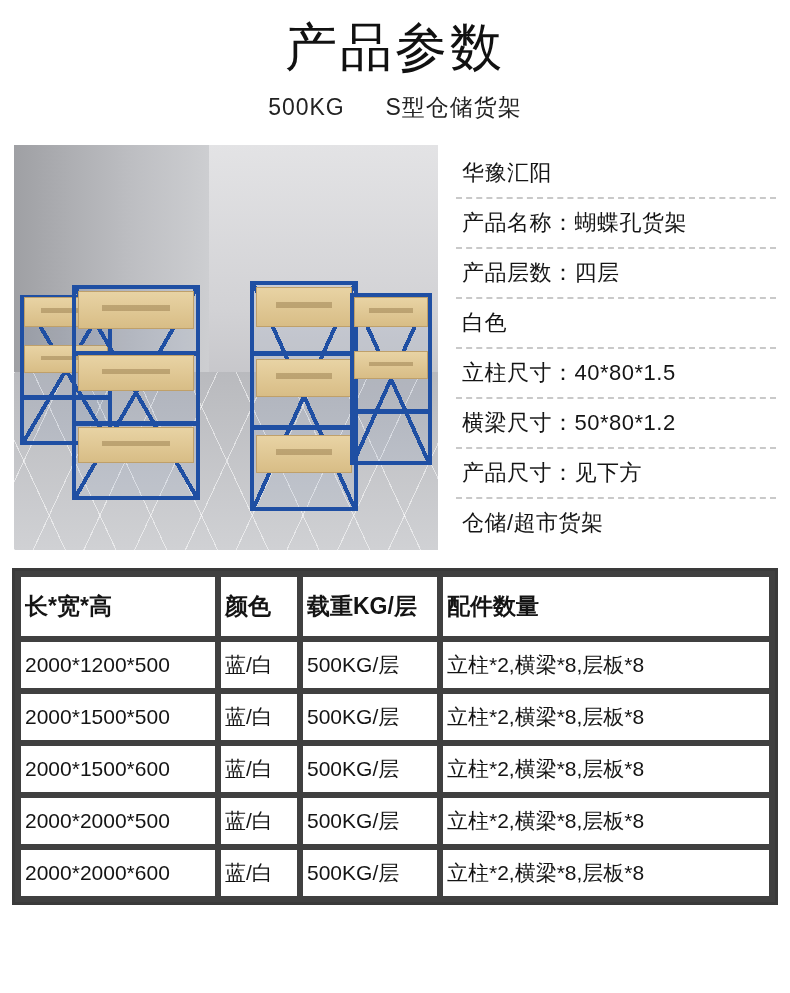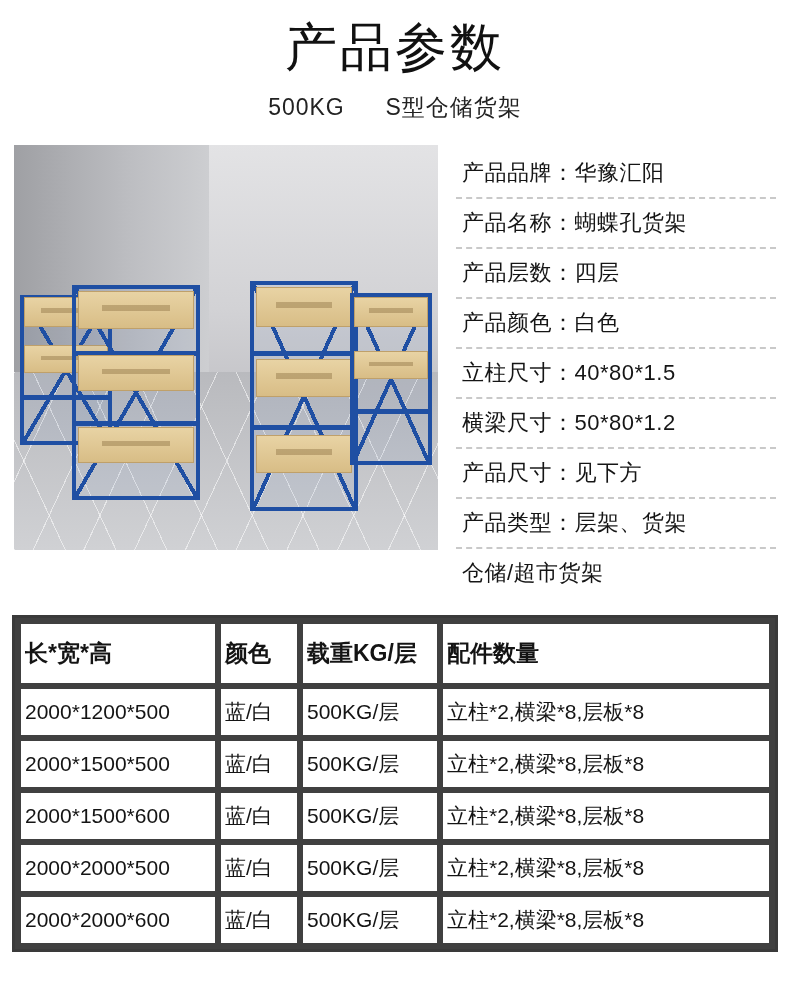--- a/index.html
+++ b/index.html
@@ -201,50 +201,44 @@
       <div class="shelf" style="top:54px;"></div>
       <div class="shelf" style="top:112px;"></div>
       <div class="brace"></div>
     </div>
     <div class="box" style="left:340px; top:152px; width:74px; height:30px;"></div>
     <div class="box" style="left:340px; top:206px; width:74px; height:28px;"></div>
   </div>
 
   <div class="spec-list">
     <div class="spec-row">
-      <span class="spec-label">产品品牌：</span>
       <span class="spec-value">华豫汇阳</span>
     </div>
     <div class="spec-row">
       <span class="spec-label">产品名称：</span>
       <span class="spec-value">蝴蝶孔货架</span>
     </div>
     <div class="spec-row">
       <span class="spec-label">产品层数：</span>
       <span class="spec-value">四层</span>
     </div>
     <div class="spec-row">
-      <span class="spec-label">产品颜色：</span>
       <span class="spec-value">白色</span>
     </div>
     <div class="spec-row">
       <span class="spec-label">立柱尺寸：</span>
       <span class="spec-value">40*80*1.5</span>
     </div>
     <div class="spec-row">
       <span class="spec-label">横梁尺寸：</span>
       <span class="spec-value">50*80*1.2</span>
     </div>
     <div class="spec-row">
       <span class="spec-label">产品尺寸：</span>
       <span class="spec-value">见下方</span>
-    </div>
-    <div class="spec-row">
-      <span class="spec-label">产品类型：</span>
-      <span class="spec-value">层架、货架</span>
     </div>
     <div class="spec-row last">
       <span class="spec-value">仓储/超市货架</span>
     </div>
   </div>
 </div>
 
 <div class="table-wrap">
   <table class="spec-table">
     <thead>

